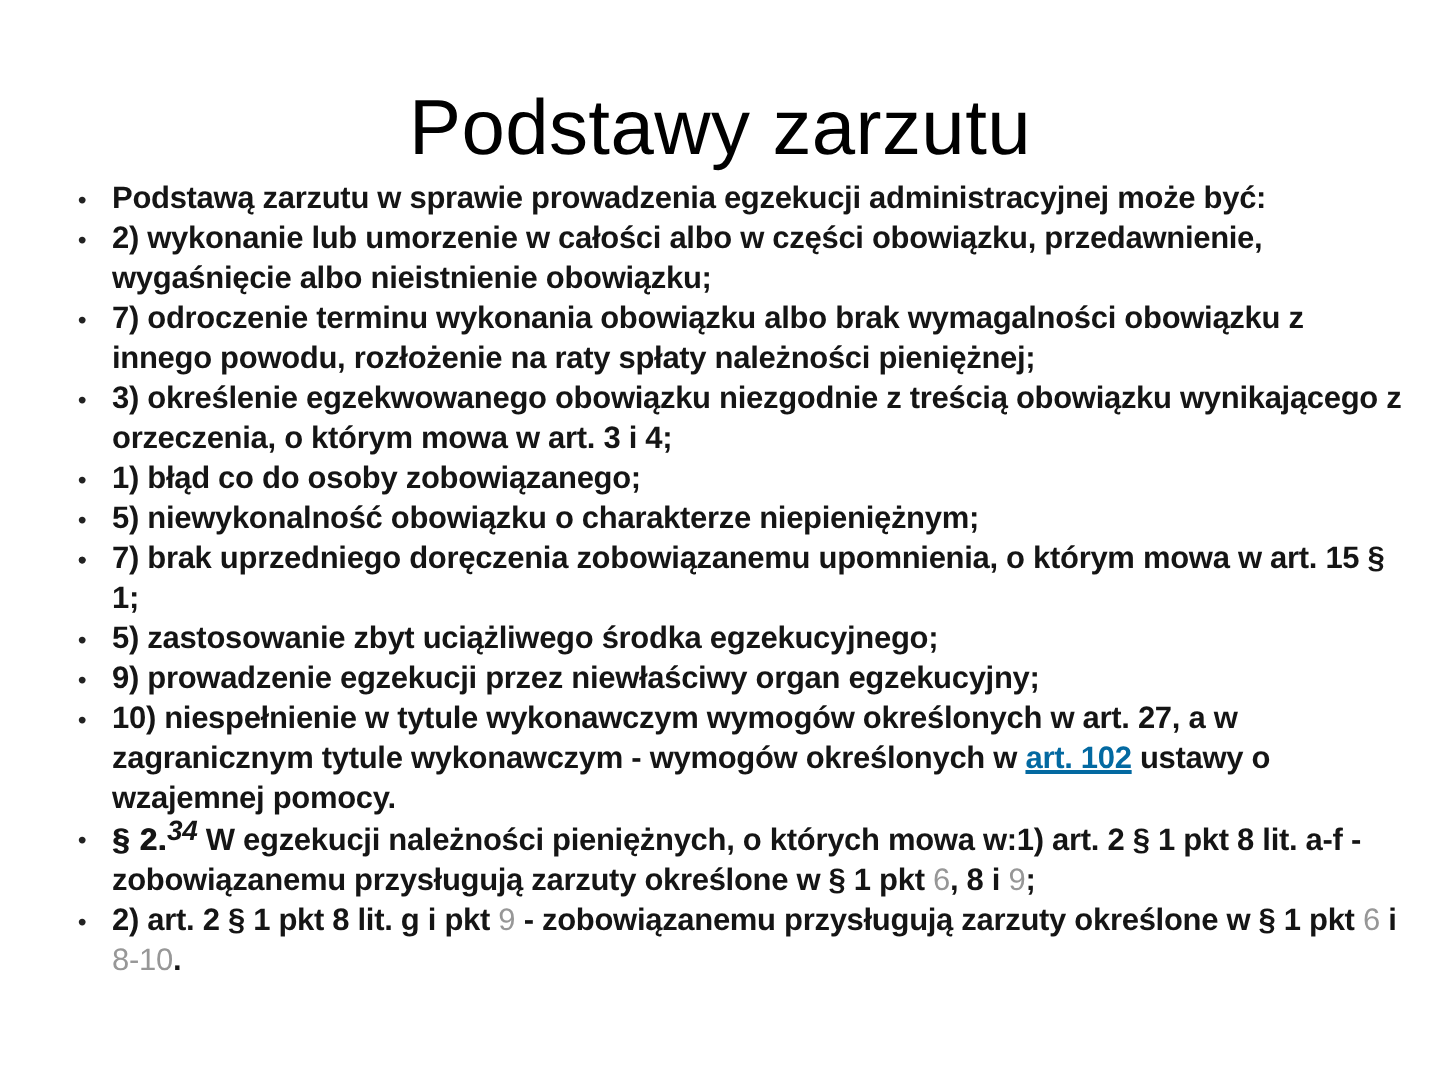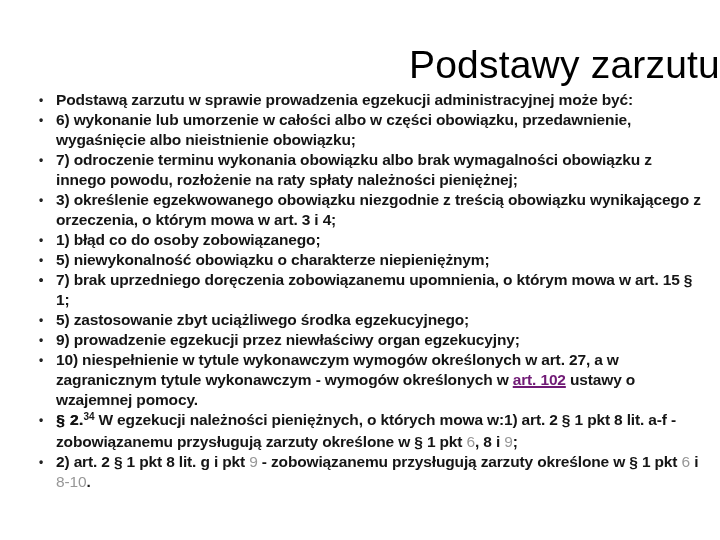--- a/index.html
+++ b/index.html
@@ -8,21 +8,21 @@
     width: 720px;
     height: 540px;
     background: #ffffff;
     overflow: hidden;
     font-family: "Liberation Sans", sans-serif;
     color: #111111;
   }
   .title {
     margin: 0;
     padding-top: 42px;
-    text-align: right;
+    text-align: center;
     font-size: 39px;
     line-height: 46px;
     font-weight: 400;
     letter-spacing: 0.2px;
     color: #000000;
   }
   .bullets {
     margin: 2px 0 0 0;
     padding: 0 18px 0 38px;
     list-style: none;
@@ -43,50 +43,51 @@
     top: 0;
     font-size: 12px;
     line-height: 20px;
     color: #222222;
   }
   .muted {
     color: #979797;
     font-weight: 400;
   }
   .link {
-    color: #701a75;
+    color: #0369a1;
     text-decoration: underline;
     text-decoration-thickness: 2px;
     cursor: pointer;
   }
   .xbold {
     text-shadow: 0.5px 0 0 currentColor;
     letter-spacing: 0.4px;
   }
   .sup {
-    font-size: 10px;
+    font-size: 14px;
     position: relative;
     top: -5px;
     font-weight: 700;
+    font-style: italic;
   }
 </style>
 </head>
 <body>
 
 <div class="slide">
   <h1 class="title">Podstawy zarzutu</h1>
 
   <ul class="bullets">
     <li class="bullet">
       <span class="dot">•</span>
       <span>Podstawą zarzutu w sprawie prowadzenia egzekucji administracyjnej może być:</span>
     </li>
     <li class="bullet">
       <span class="dot">•</span>
-      <span>6) wykonanie lub umorzenie w całości albo w części obowiązku, przedawnienie, wygaśnięcie albo nieistnienie obowiązku;</span>
+      <span>2) wykonanie lub umorzenie w całości albo w części obowiązku, przedawnienie, wygaśnięcie albo nieistnienie obowiązku;</span>
     </li>
     <li class="bullet">
       <span class="dot">•</span>
       <span>7) odroczenie terminu wykonania obowiązku albo brak wymagalności obowiązku z innego powodu, rozłożenie na raty spłaty należności pieniężnej;</span>
     </li>
     <li class="bullet">
       <span class="dot">•</span>
       <span>3) określenie egzekwowanego obowiązku niezgodnie z treścią obowiązku wynikającego z orzeczenia, o którym mowa w art. 3 i 4;</span>
     </li>
     <li class="bullet">

